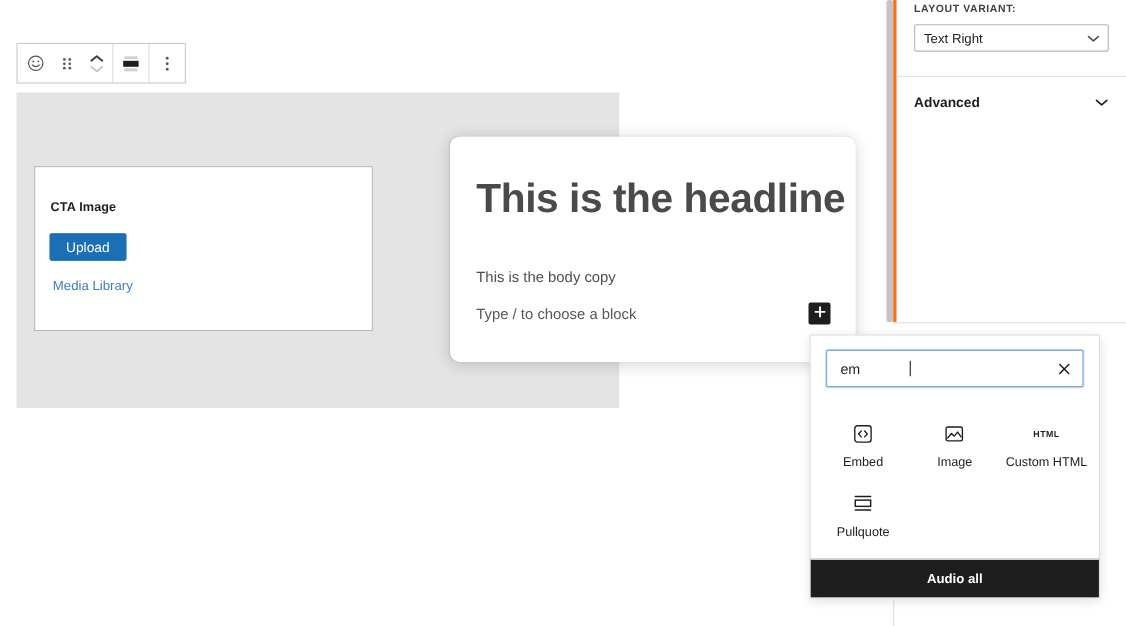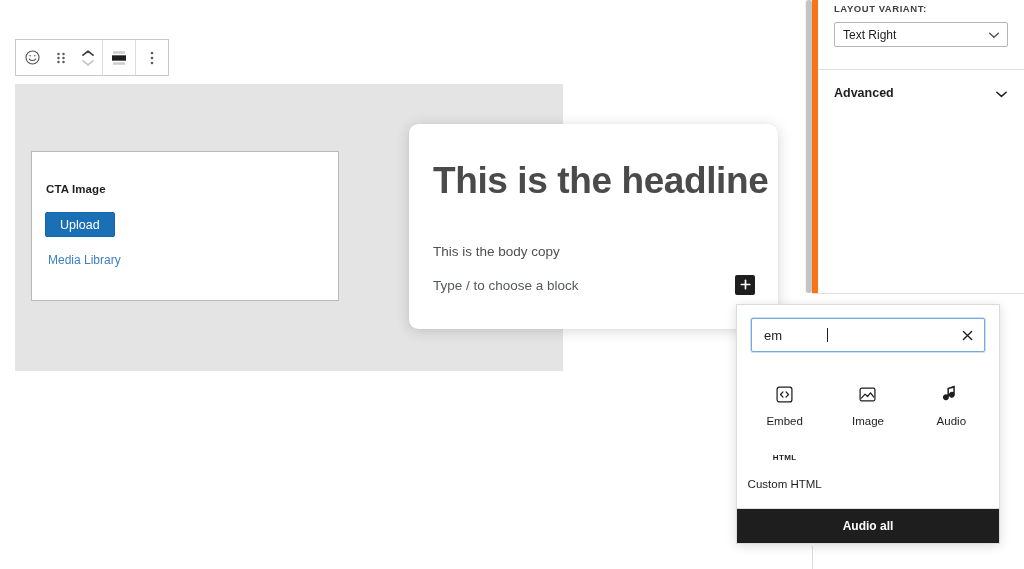--- a/index.html
+++ b/index.html
@@ -163,21 +163,21 @@
   }
 
   
   .sidebar {
     position: absolute;
     left: 812px;
     top: 0;
     width: 212px;
     height: 293px;
     background: #ffffff;
-    border-left: 6px solid #f97316;
+    border-left: 3px solid #f97316;
     box-sizing: border-box;
   }
   .sb-scroll-track {
     position: absolute;
     left: 805px;
     top: 0;
     width: 8px;
     height: 293px;
     background: #f2f2f2;
   }
@@ -520,36 +520,38 @@
     <div class="ins-item">
       <span class="ins-icon">
         <svg width="19" height="19" viewBox="0 0 20 20" fill="none" stroke="#1e1e1e" stroke-width="1.3">
           <rect x="2.2" y="3.4" width="15.6" height="13.2" rx="1.6"></rect>
           <path d="M3.6 13.8 L7.4 9.6 L10 12.1 L13.2 8.2 L16.4 12.6" stroke-linecap="round" stroke-linejoin="round"></path>
         </svg>
       </span>
       <span class="ins-item-label">Image</span>
     </div>
 
-    <div class="ins-item">
-      <span class="ins-icon">
-        <svg width="17" height="20" viewBox="0 0 17 20" fill="#1e1e1e">
-          <path d="M11.8 1.6 v9.1 a3 3 0 1 1 -1.5 -2.6 V4.0 l-4.4 1.1 v8.1 a3 3 0 1 1 -1.5 -2.6 V3.9 z"></path>
-        </svg>
-      </span>
-      <span class="ins-item-label">Audio</span>
-    </div>
 
     <div class="ins-item">
       <span class="ins-icon">
         <span class="html-glyph">HTML</span>
       </span>
       <span class="ins-item-label">Custom HTML</span>
     </div>
 
+    <div class="ins-item">
+      <span class="ins-icon">
+        <svg width="19" height="17" viewBox="0 0 20 18" fill="none" stroke="#1e1e1e" stroke-width="1.4">
+          <path d="M2.6 2.6 H17.4" stroke-linecap="round"></path>
+          <rect x="2.6" y="6.0" width="14.8" height="6.0"></rect>
+          <path d="M2.6 15.4 H17.4" stroke-linecap="round"></path>
+        </svg>
+      </span>
+      <span class="ins-item-label">Pullquote</span>
+    </div>
 
   </div>
 
   <div class="ins-footer">
     <span class="ins-footer-label">Audio all</span>
   </div>
 
 </div>
 
 <div class="under-line"></div>

